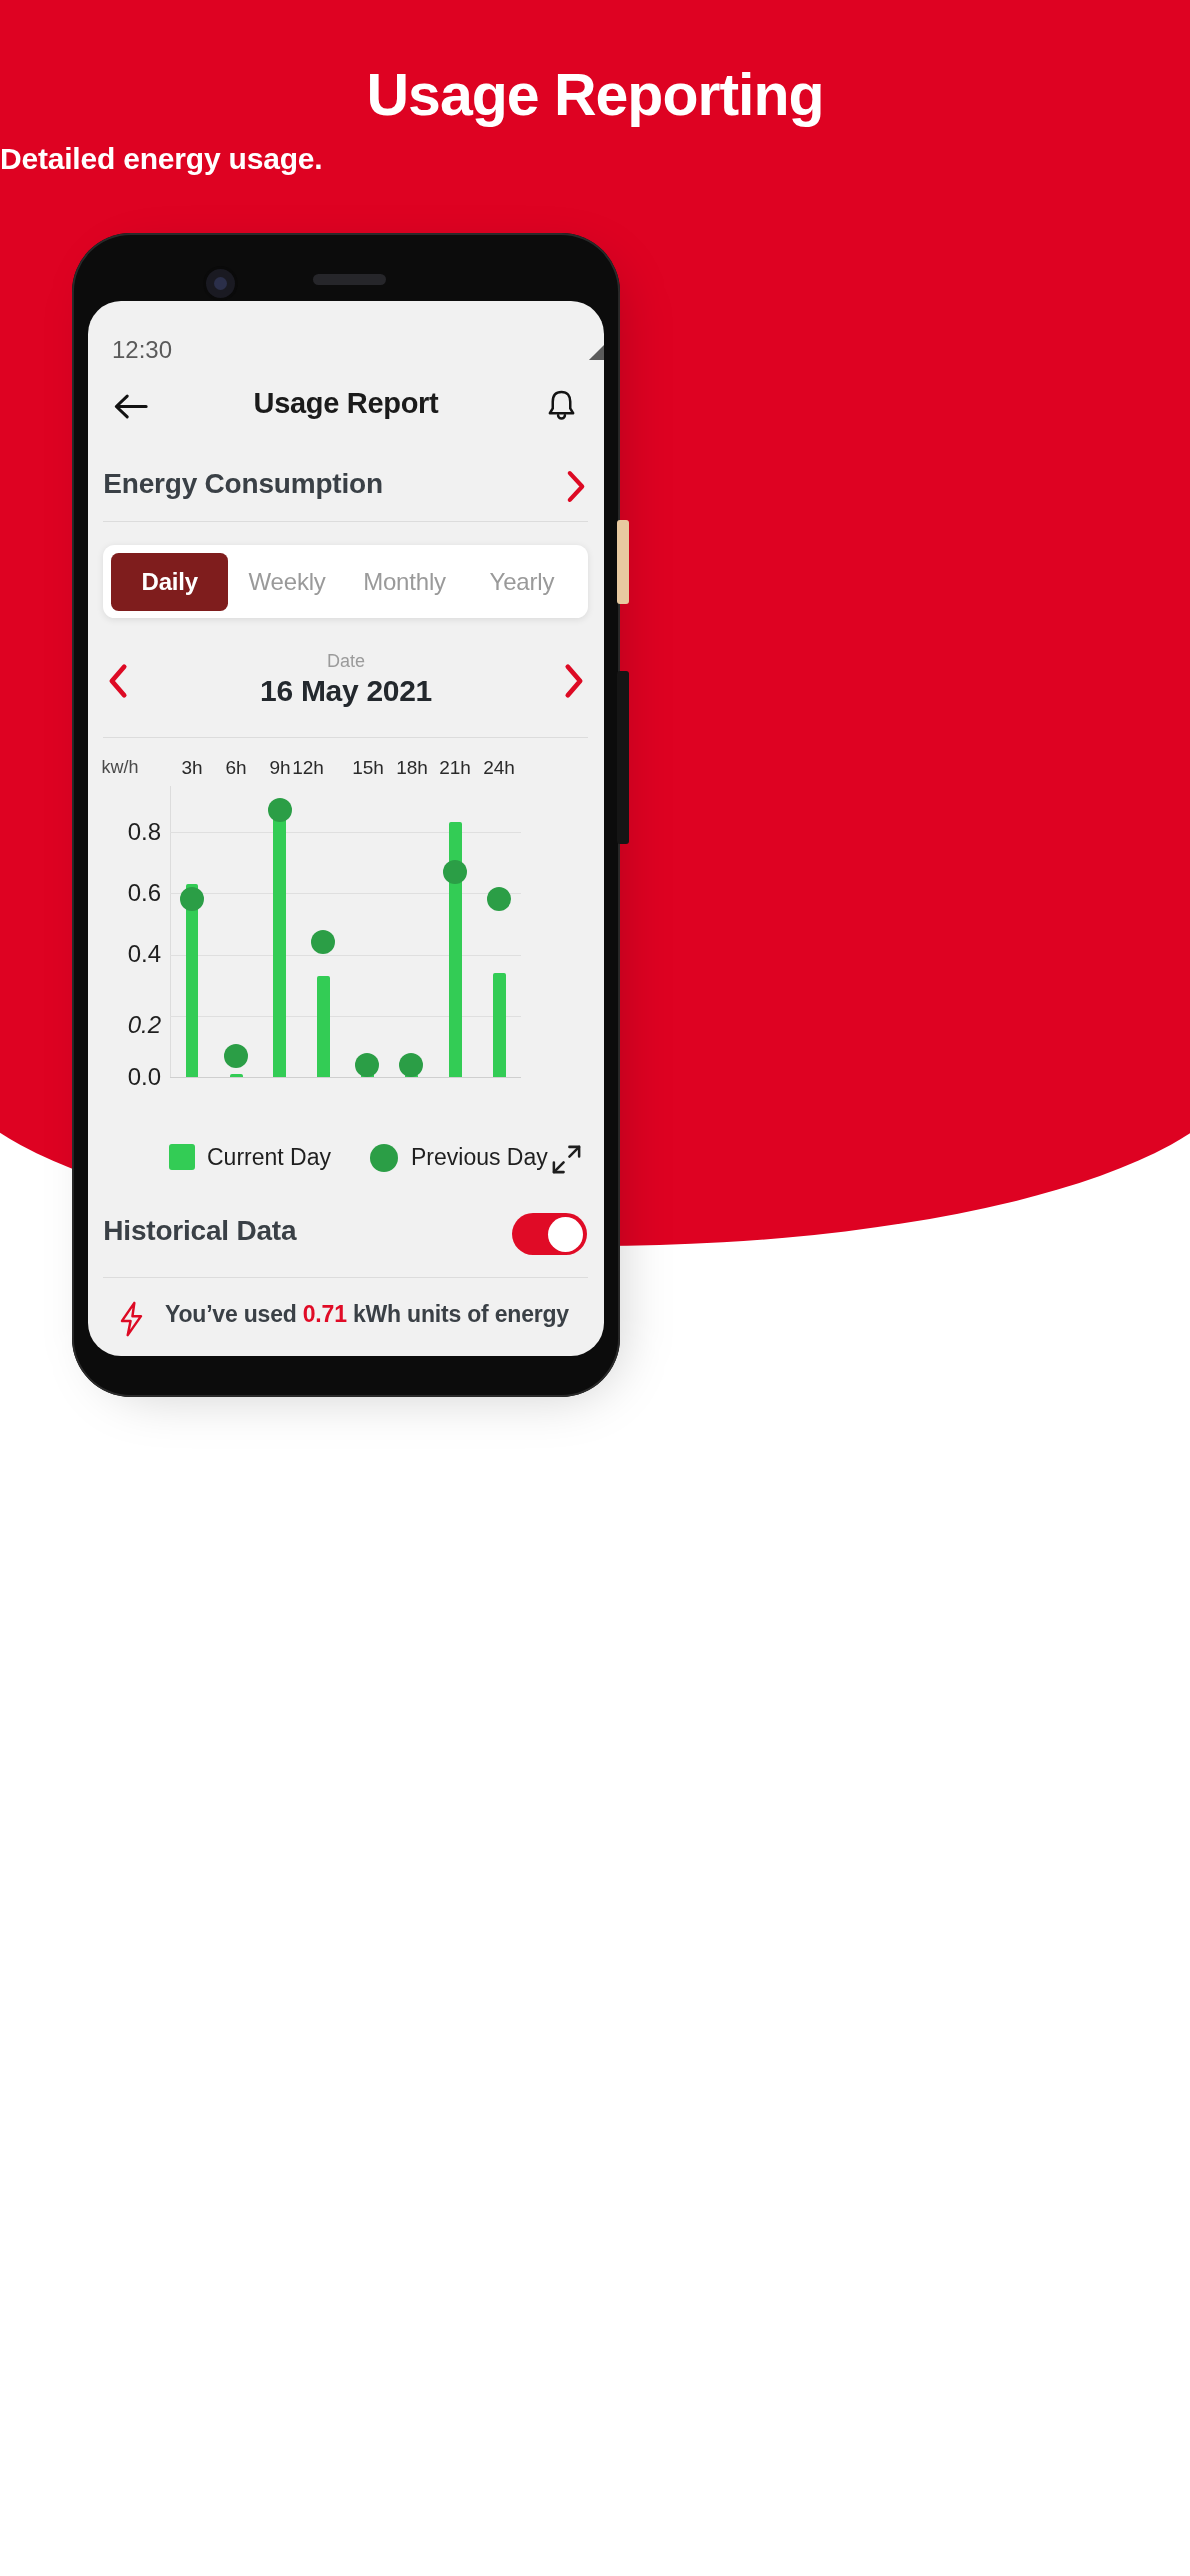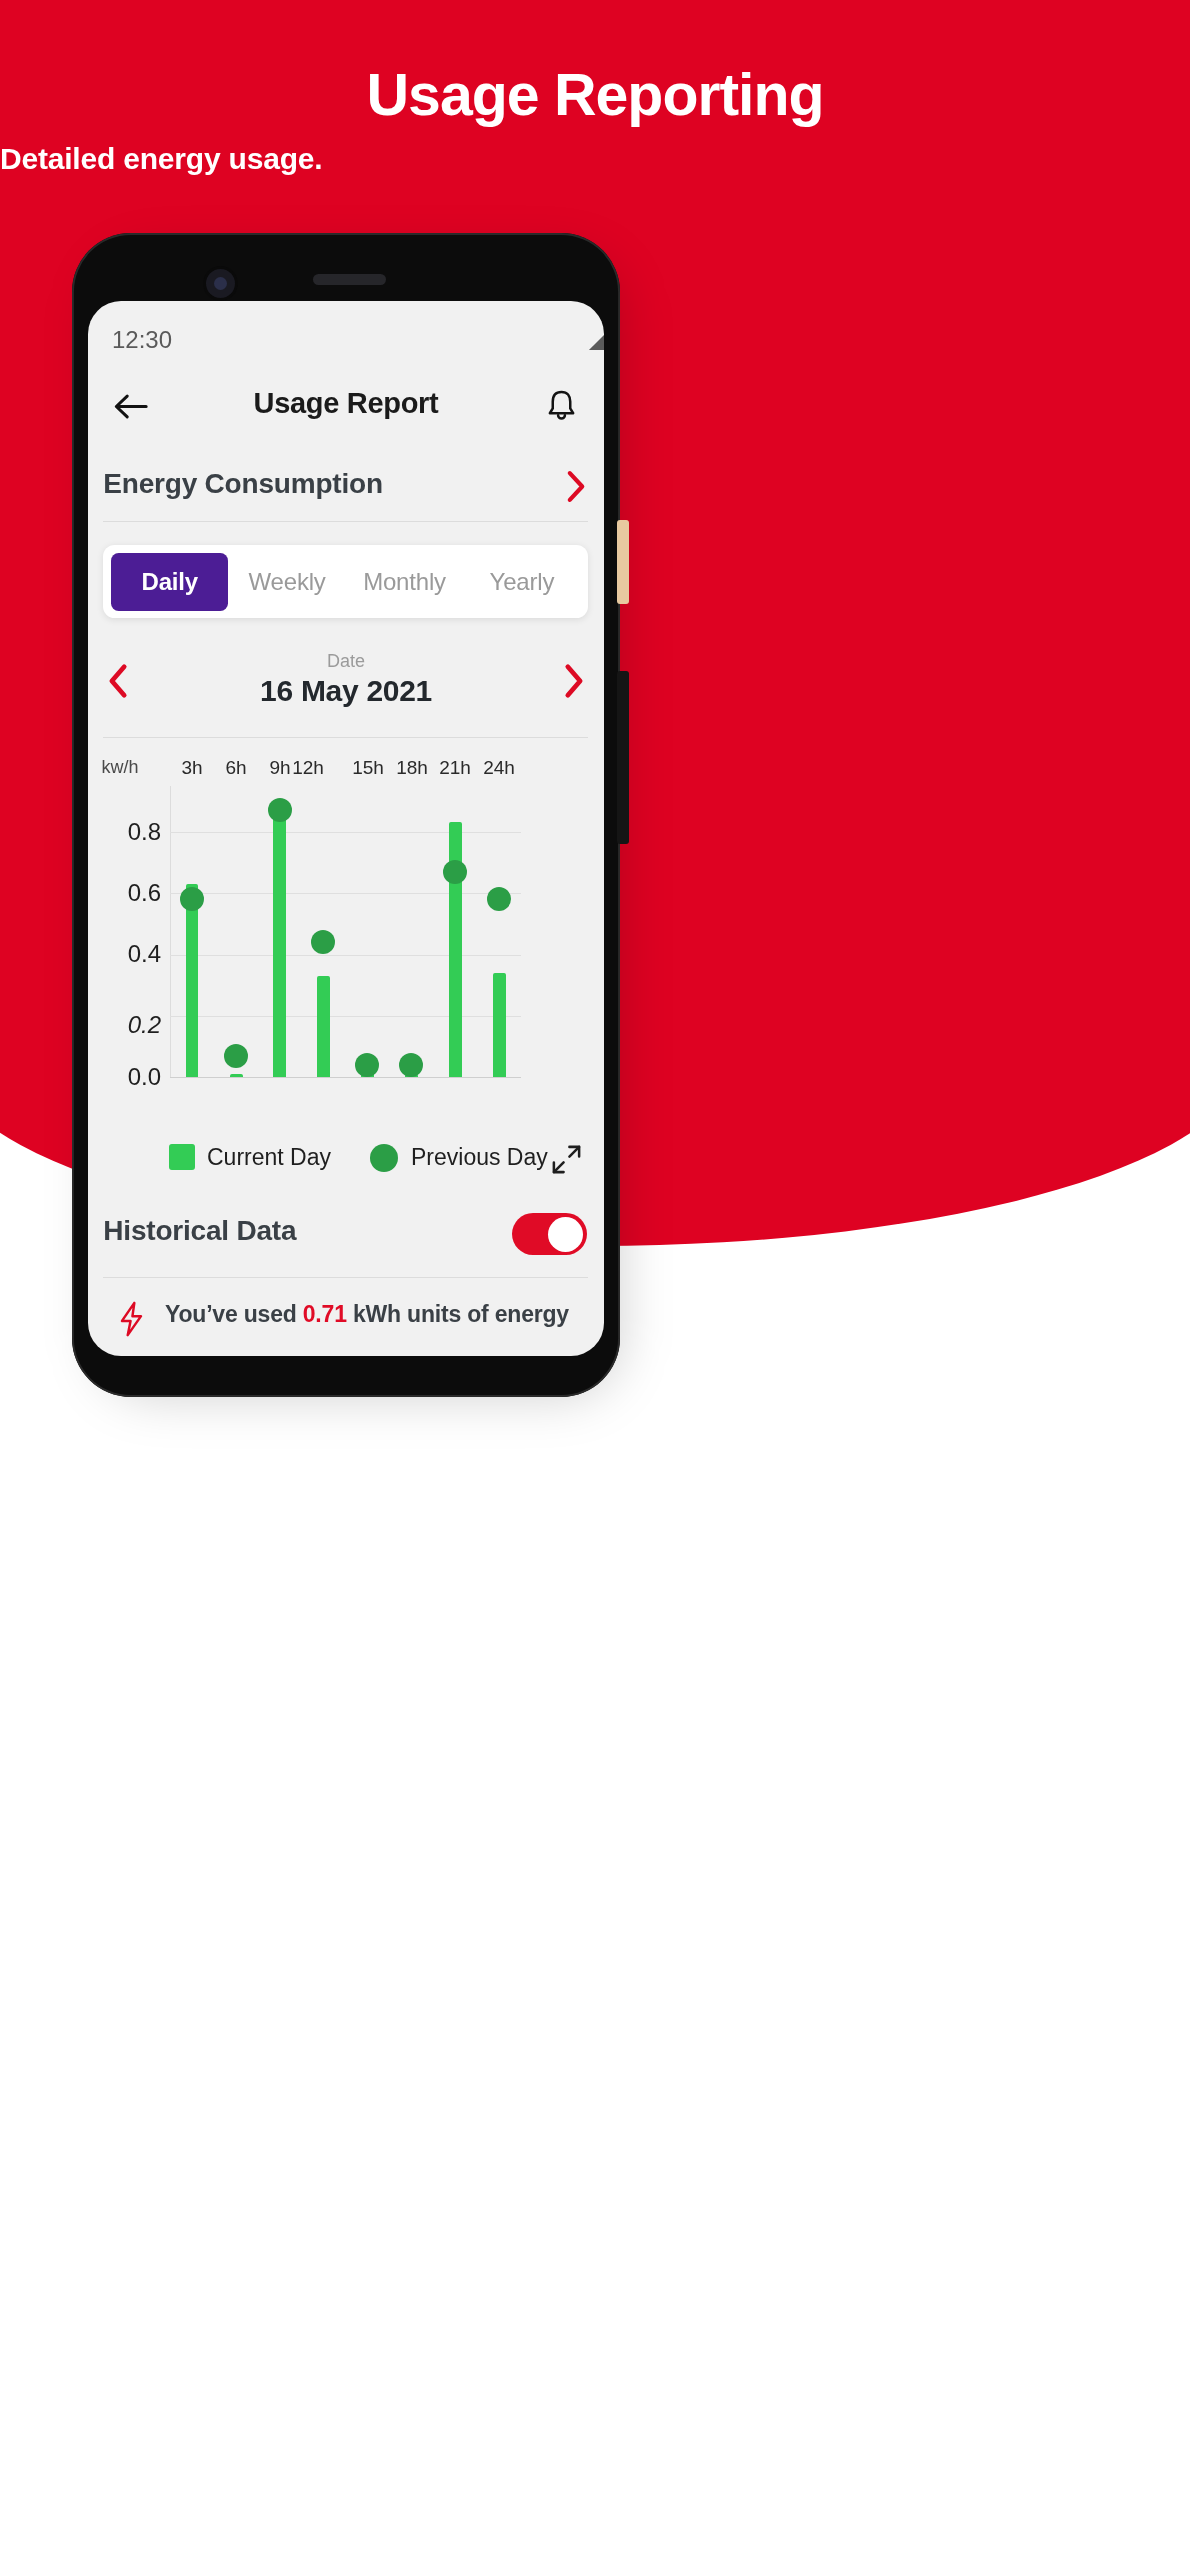--- a/index.html
+++ b/index.html
@@ -80,21 +80,21 @@
     background:#2b2f4a;
   }
   #speaker {
     position:absolute; left:313px; top:274px;
     width:73px; height:10.5px;
     background:#26262a; border-radius:5.8px;
   }
 
   
   #statusbar {
-    position:absolute; left:0; top:17px; width:616px; height:46px;
+    position:absolute; left:0; top:27px; width:616px; height:46px;
   }
   #status-time {
     position:absolute; left:24px; top:7.7px;
     font-size:24px; color:#5a5a5a; font-weight:normal;
   }
   #status-icons {
     position:absolute; right:21px; top:7.7px;
     display:flex; align-items:center; gap:11.5px;
   }
   .svg-ico { display:block; }
@@ -143,21 +143,21 @@
     box-shadow:0 1.9px 7.7px rgba(0,0,0,0.09);
     display:flex; align-items:center; padding:7.7px;
   }
   .tab {
     flex:1; height:58px; border-radius:7.7px;
     display:flex; align-items:center; justify-content:center;
     font-size:24px; color:#9a9a9a; font-weight:normal;
     letter-spacing:-0.2px;
   }
   .tab.active {
-    background:#4c1d95; color:#ffffff; font-weight:bold;
+    background:#7f1d1d; color:#ffffff; font-weight:bold;
   }
 
   
   #date-nav {
     position:absolute; left:0; top:331px; width:516px; height:105px;
   }
   #date-prev { position:absolute; left:19px; top:31px; }
   #date-next { position:absolute; right:19px; top:31px; }
   #date-label {
     position:absolute; left:0; top:19px; width:516px;

